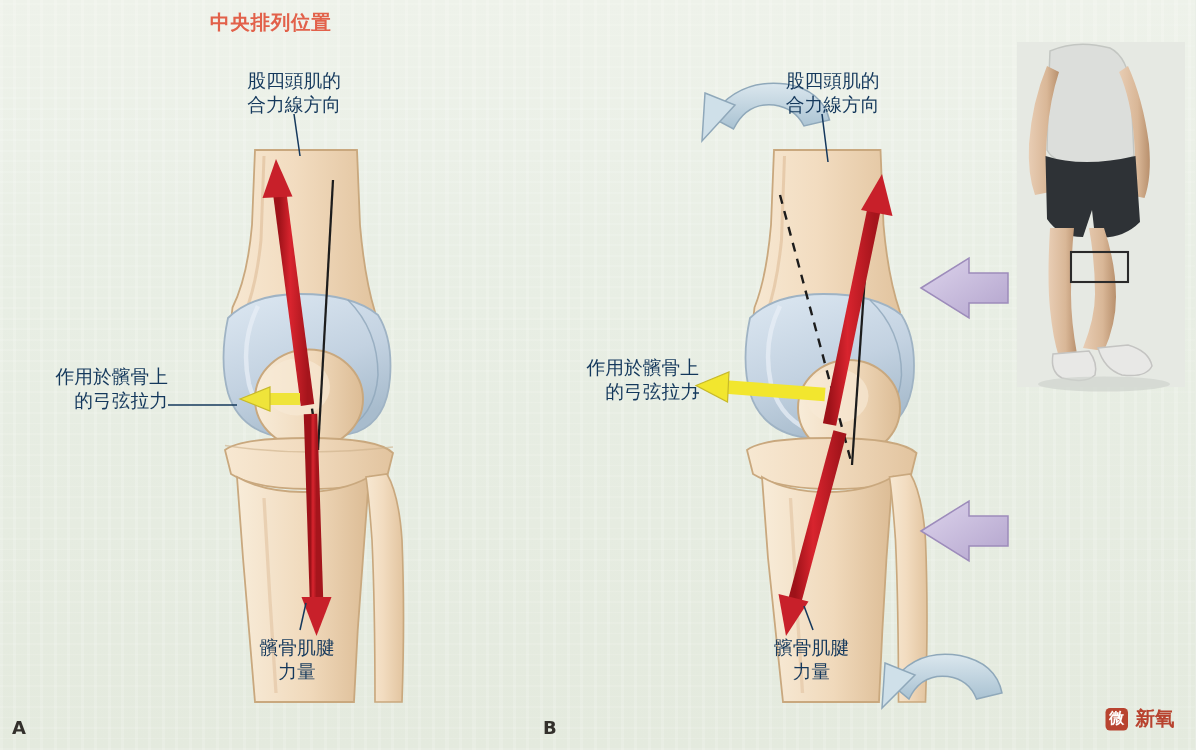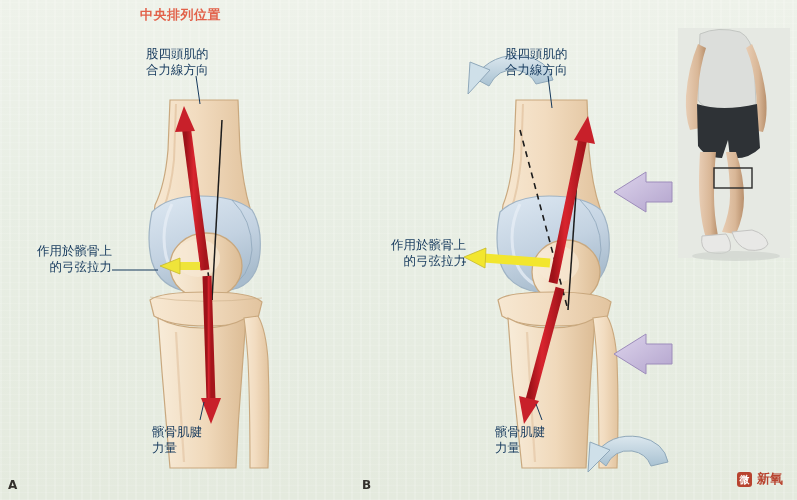--- a/index.html
+++ b/index.html
@@ -50,21 +50,21 @@
   }
   #letter-a { left: 8px; top: 478px; }
   #letter-b { left: 362px; top: 478px; }
 
   .anno {
     position: absolute;
     color: #14385c;
     font-size: 12.5px;
     line-height: 16px;
     white-space: pre-line;
-    text-align: left;
+    text-align: center;
   }
 
   #anno-a-quad   { left: 146px; top: 46px; width: 100px; }
   #anno-a-bow    { left: 8px;   top: 243px; width: 104px; text-align: right; }
   #anno-a-tendon { left: 152px; top: 424px; width: 92px; }
 
   #anno-b-quad   { left: 505px; top: 46px; width: 100px; }
   #anno-b-bow    { left: 346px; top: 237px; width: 120px; text-align: right; }
   #anno-b-tendon { left: 495px; top: 424px; width: 92px; }
 

